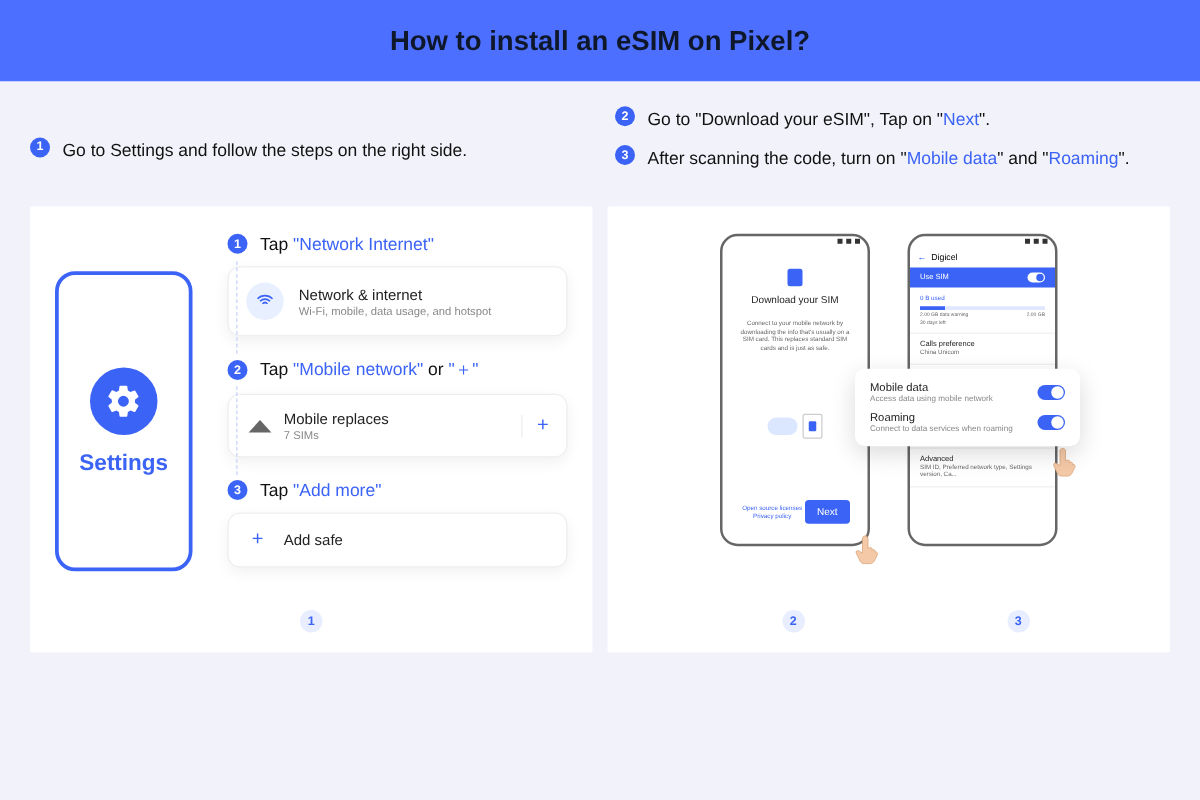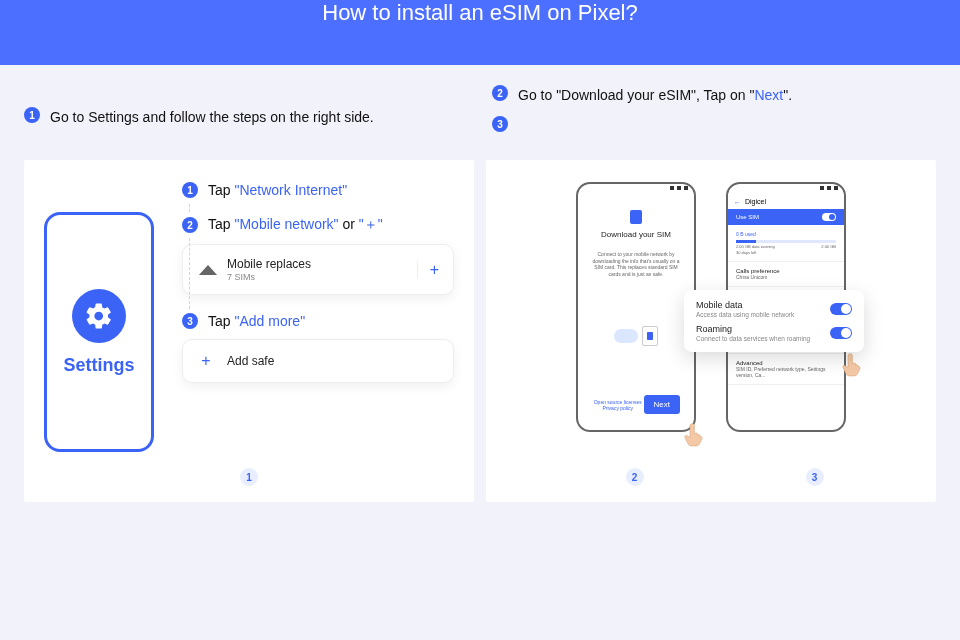--- a/index.html
+++ b/index.html
@@ -1,17 +1,17 @@
 <!DOCTYPE html>
 <html><head>
 <meta charset="utf-8">
 <style>
   * { box-sizing: border-box; margin: 0; padding: 0; }
   body { width: 960px; height: 640px; font-family: 'Segoe UI', Arial, sans-serif; background: #f2f2fa; overflow: hidden; }
-  .header { background: #4d6fff; color: #ffffff; height: 65px; display: flex; justify-content: center; font-size: 22px; font-weight: 400; }
+  .header { background: #4d6fff; color: #0f172a; height: 65px; display: flex; align-items: center; justify-content: center; font-size: 22px; font-weight: 700; }
   .content { padding: 20px 24px; }
   .top-row { display: flex; gap: 24px; margin-bottom: 18px; }
   .top-left, .top-right { flex: 1; }
   .top-left { display:flex; align-items:center; padding-top:18px;}
   .bullet-line { display: flex; align-items: flex-start; gap: 10px; font-size: 14px; line-height: 1.5; color: #111; margin-bottom: 10px; }
   .num-badge { width: 16px; height: 16px; min-width:16px; border-radius: 50%; background: #3b63f6; color: #fff; font-size: 10px; font-weight: 600; display: flex; align-items: center; justify-content: center; }
   .hl-blue { color: #3b63f6; }
   .panels { display: flex; gap: 12px; }
   .panel { background: #fff; flex: 1; border-radius: 2px; padding: 22px 20px 18px 20px; position: relative; }
   .panel-left { display: flex; gap: 28px; }
@@ -93,20 +93,23 @@
     </div>
     <div class="top-right">
       <div class="bullet-line">
         <div class="num-badge">2</div>
         <span>
           <span>Go to "Download your eSIM", Tap on "</span><span class="hl-blue">Next</span><span>".</span>
         </span>
       </div>
       <div class="bullet-line">
         <div class="num-badge">3</div>
+        <span>
+          <span>After scanning the code, turn on "</span><span class="hl-blue">Mobile data</span><span>" and "</span><span class="hl-blue">Roaming</span><span>".</span>
+        </span>
       </div>
     </div>
   </div>
 
   <div class="panels">
 
     <div class="panel panel-left">
       <div>
         <div class="phone-frame">
           <div class="gear-circle">
@@ -116,20 +119,31 @@
           </div>
           <div class="phone-label">Settings</div>
         </div>
       </div>
       <div class="steps-col">
         <div class="step">
           <div class="dash-line"></div>
           <div class="step-head">
             <div class="num-badge">1</div>
             <span class="step-text"><span>Tap </span><span class="q">"Network Internet"</span></span>
+          </div>
+          <div class="card">
+            <div class="wifi-icon">
+              <svg viewBox="0 0 24 24">
+                  <path d="M3 9c5-5 13-5 18 0M6 12c3.5-3.5 8.5-3.5 12 0M9 15c1.8-1.8 4.2-1.8 6 0M12 18h0"></path>
+                </svg>
+            </div>
+            <div>
+              <div class="card-title">Network &amp; internet</div>
+              <div class="card-sub">Wi-Fi, mobile, data usage, and hotspot</div>
+            </div>
           </div>
         </div>
 
         <div class="step">
           <div class="dash-line"></div>
           <div class="step-head">
             <div class="num-badge">2</div>
             <span class="step-text"><span>Tap </span><span class="q">"Mobile network"</span><span> or </span><span class="q">"＋"</span></span>
           </div>
           <div class="card card2">

